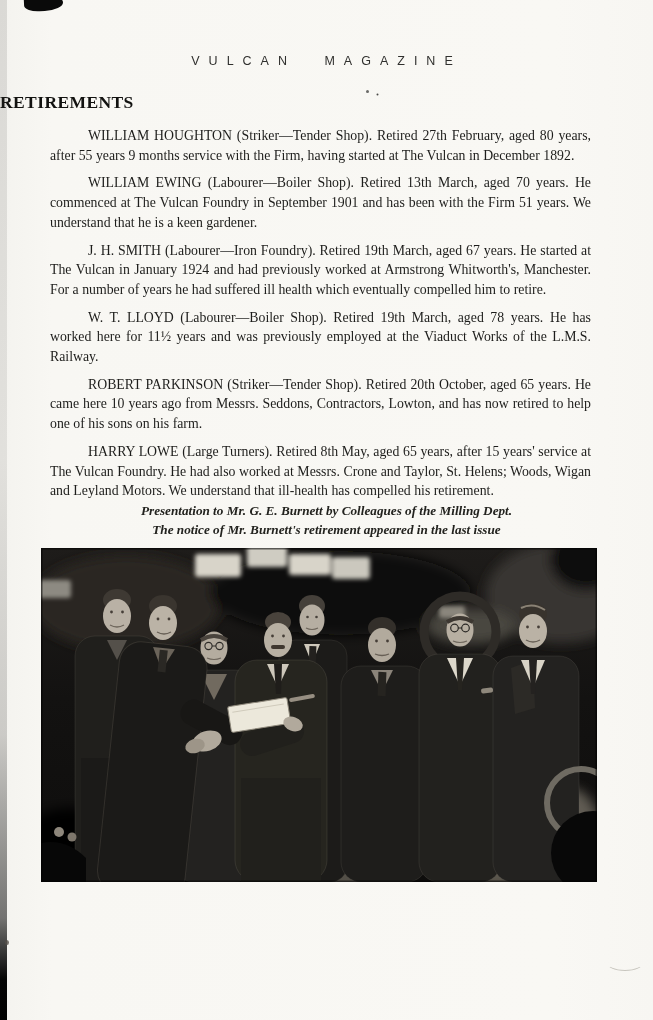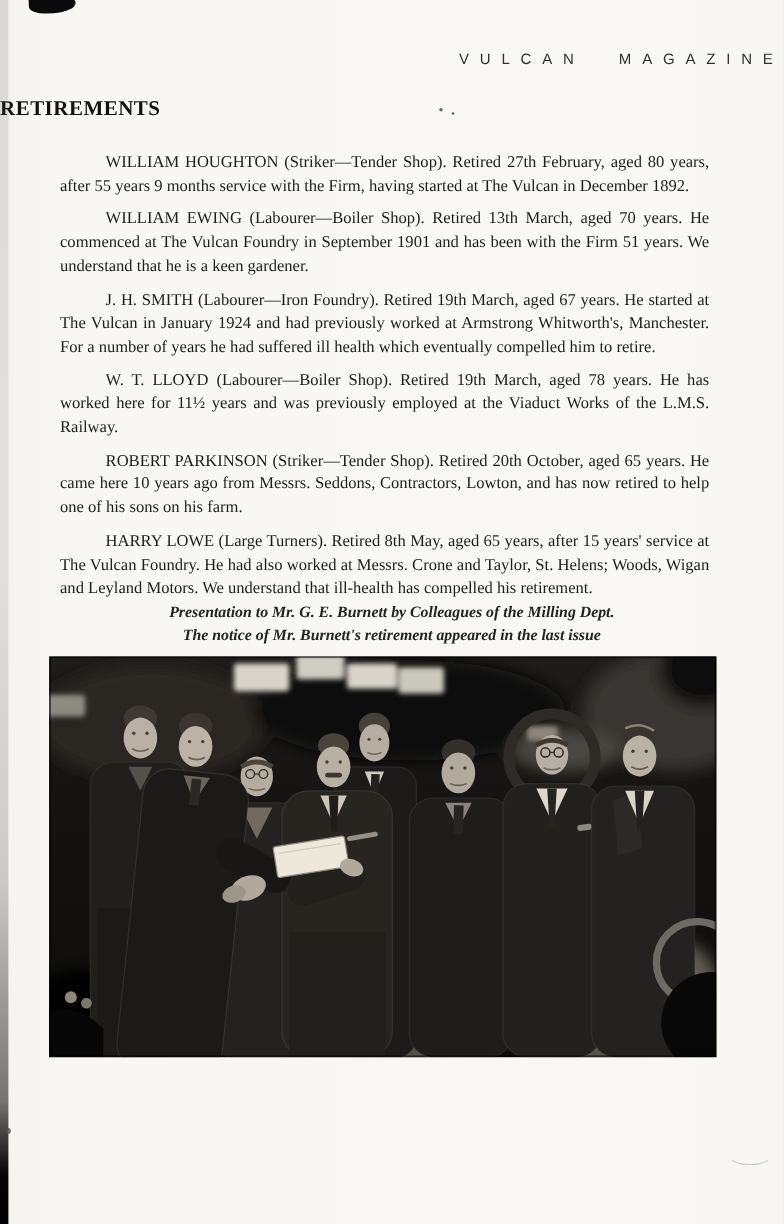--- a/index.html
+++ b/index.html
@@ -36,41 +36,41 @@
     position: absolute; left: 366px; top: 90px; width: 3px; height: 3px;
     background: #6a6a68; border-radius: 50%;
     box-shadow: 10px 3px 0 -0.5px #4a4a48;
   }
   .margin-curve {
     position: absolute; left: 606px; top: 953px; width: 36px; height: 16px;
     border: 1px solid transparent; border-bottom: 1px solid #c8c6bf; border-radius: 50%;
   }
   
   .masthead {
-    padding-top: 42px;
-    text-align: right;
+    padding-top: 54px;
+    text-align: center;
     font-family: "Liberation Sans", sans-serif;
     font-size: 12.5px;
     font-weight: 400;
     letter-spacing: 9px;
     word-spacing: 16px;
     color: #30302e;
   }
   
   .heading {
     margin: 24px 0 0 0;
     font-family: "Liberation Serif", serif;
     font-size: 17.5px;
     font-weight: 700;
     letter-spacing: .4px;
     color: #121210;
   }
   
   .body-text {
-    margin: 24px 0 0 50px;
+    margin: 13px 0 0 50px;
     width: 541px;
   }
   .body-text p {
     margin: 0 0 8px 0;
     font-size: 13.8px;
     line-height: 19.7px;
     text-align: justify;
     text-indent: 38px;
     color: #1d1d1b;
   }

